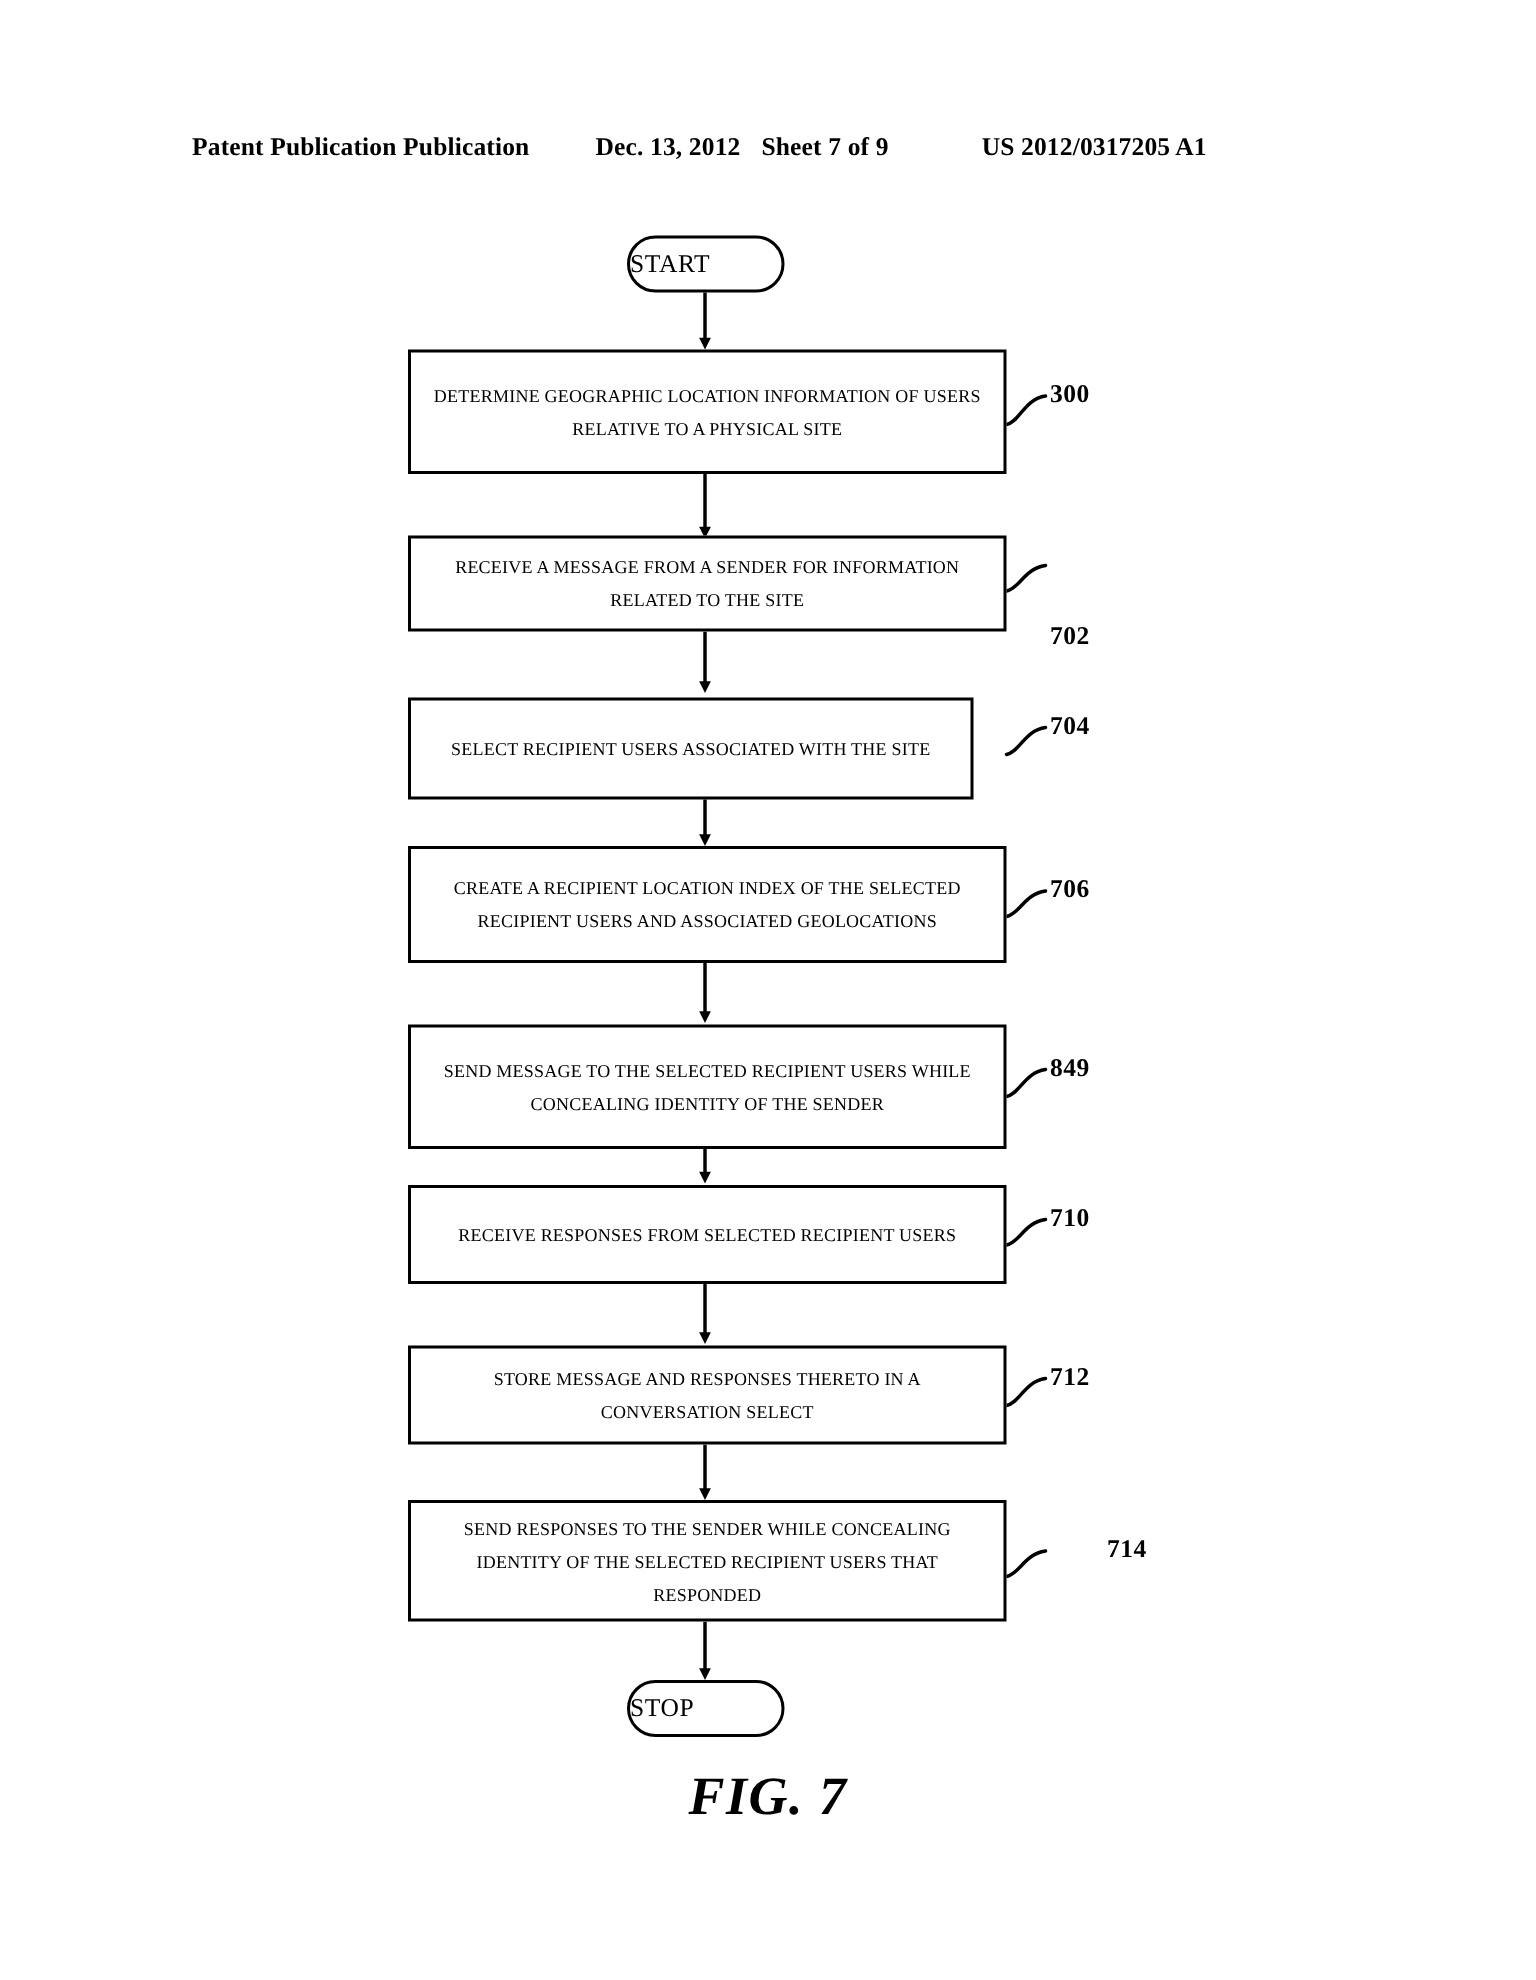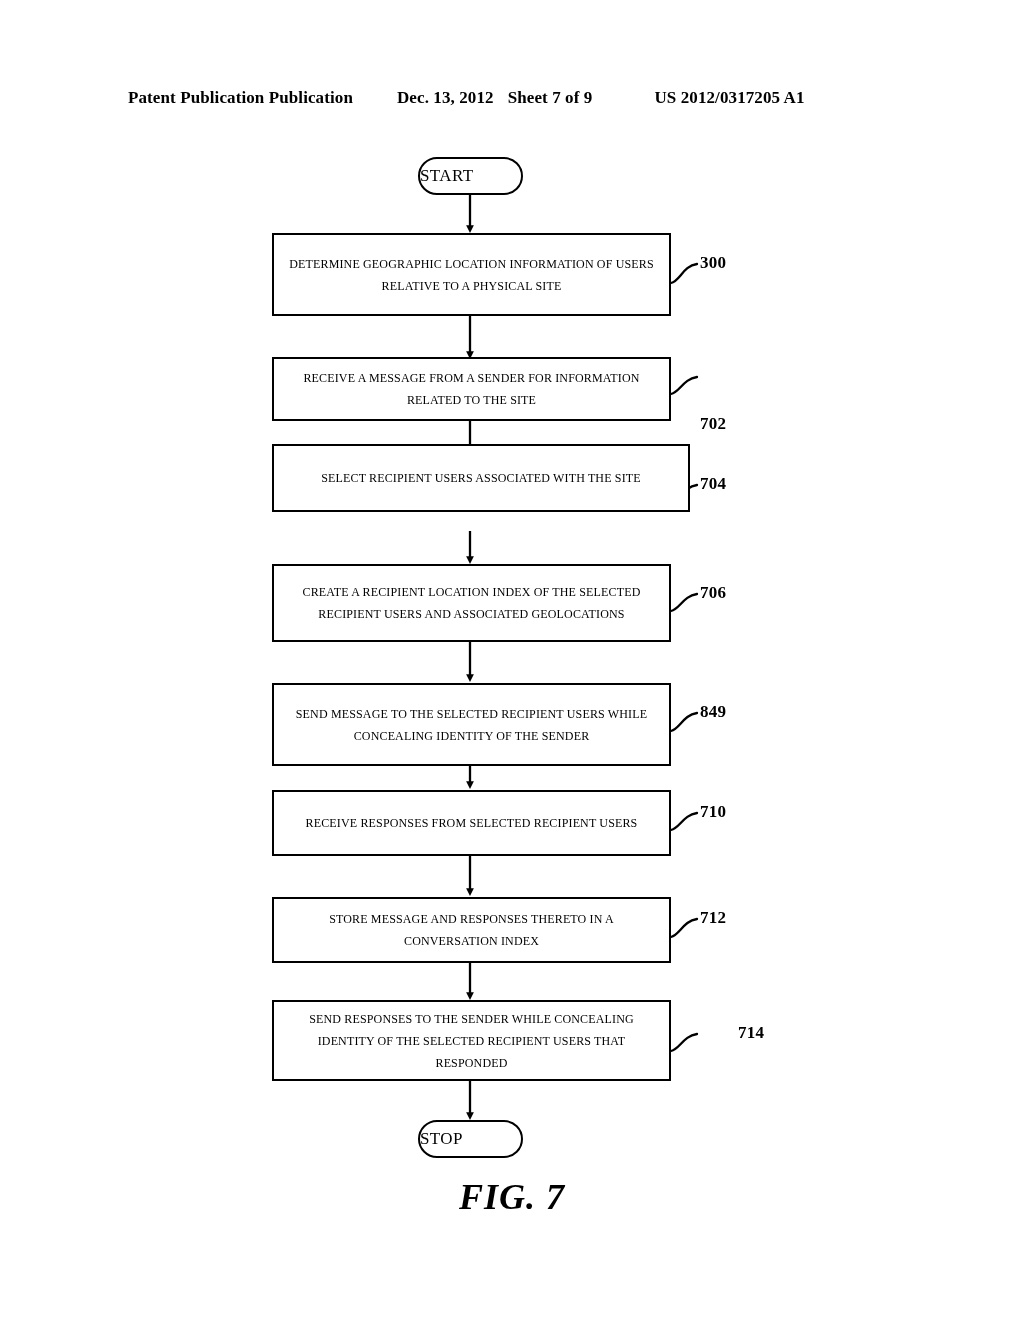--- a/index.html
+++ b/index.html
@@ -157,42 +157,42 @@
 <div class="proc-box" style="left:272px; top:233px; width:399px; height:83px;">
   <div class="proc-text">DETERMINE GEOGRAPHIC LOCATION INFORMATION OF USERS RELATIVE TO A PHYSICAL SITE</div>
 </div>
 <div class="ref-num" style="left:700px; top:253px;">300</div>
 
 <div class="proc-box" style="left:272px; top:357px; width:399px; height:64px;">
   <div class="proc-text">RECEIVE A MESSAGE FROM A SENDER FOR INFORMATION RELATED TO THE SITE</div>
 </div>
 <div class="ref-num" style="left:700px; top:366px;margin-top:48px;">702</div>
 
-<div class="proc-box" style="left:272px; top:444px; width:418px; height:68px;">
+<div class="proc-box" style="left:272px; top:465px; width:377px; height:68px;">
   <div class="proc-text">SELECT RECIPIENT USERS ASSOCIATED WITH THE SITE</div>
 </div>
 <div class="ref-num" style="left:700px; top:474px;">704</div>
 
 <div class="proc-box" style="left:272px; top:564px; width:399px; height:78px;justify-content:flex-end;">
   <div class="proc-text">CREATE A RECIPIENT LOCATION INDEX OF THE SELECTED RECIPIENT USERS AND ASSOCIATED GEOLOCATIONS</div>
 </div>
 <div class="ref-num" style="left:700px; top:583px;">706</div>
 
 <div class="proc-box" style="left:272px; top:683px; width:399px; height:83px;">
   <div class="proc-text">SEND MESSAGE TO THE SELECTED RECIPIENT USERS WHILE CONCEALING IDENTITY OF THE SENDER</div>
 </div>
 <div class="ref-num" style="left:700px; top:702px;">849</div>
 
 <div class="proc-box" style="left:272px; top:790px; width:399px; height:66px;">
   <div class="proc-text">RECEIVE RESPONSES FROM SELECTED RECIPIENT USERS</div>
 </div>
 <div class="ref-num" style="left:700px; top:802px;">710</div>
 
 <div class="proc-box" style="left:272px; top:897px; width:399px; height:66px;">
-  <div class="proc-text">STORE MESSAGE AND RESPONSES THERETO IN A CONVERSATION INDEX</div>
+  <div class="proc-text">STORE MESSAGE AND RESPONSES THERETO IN A CONVERSATION SELECT</div>
 </div>
 <div class="ref-num" style="left:700px; top:908px;">712</div>
 
 <div class="proc-box" style="left:272px; top:1000px; width:399px; height:81px;">
   <div class="proc-text">SEND RESPONSES TO THE SENDER WHILE CONCEALING IDENTITY OF THE SELECTED RECIPIENT USERS THAT RESPONDED</div>
 </div>
 <div class="ref-num" style="left:700px; top:1023px;margin-left:38px;">714</div>
 
 <div class="terminal" style="left:418px; top:1120px; width:105px; height:38px;">
   <span>STOP</span>

